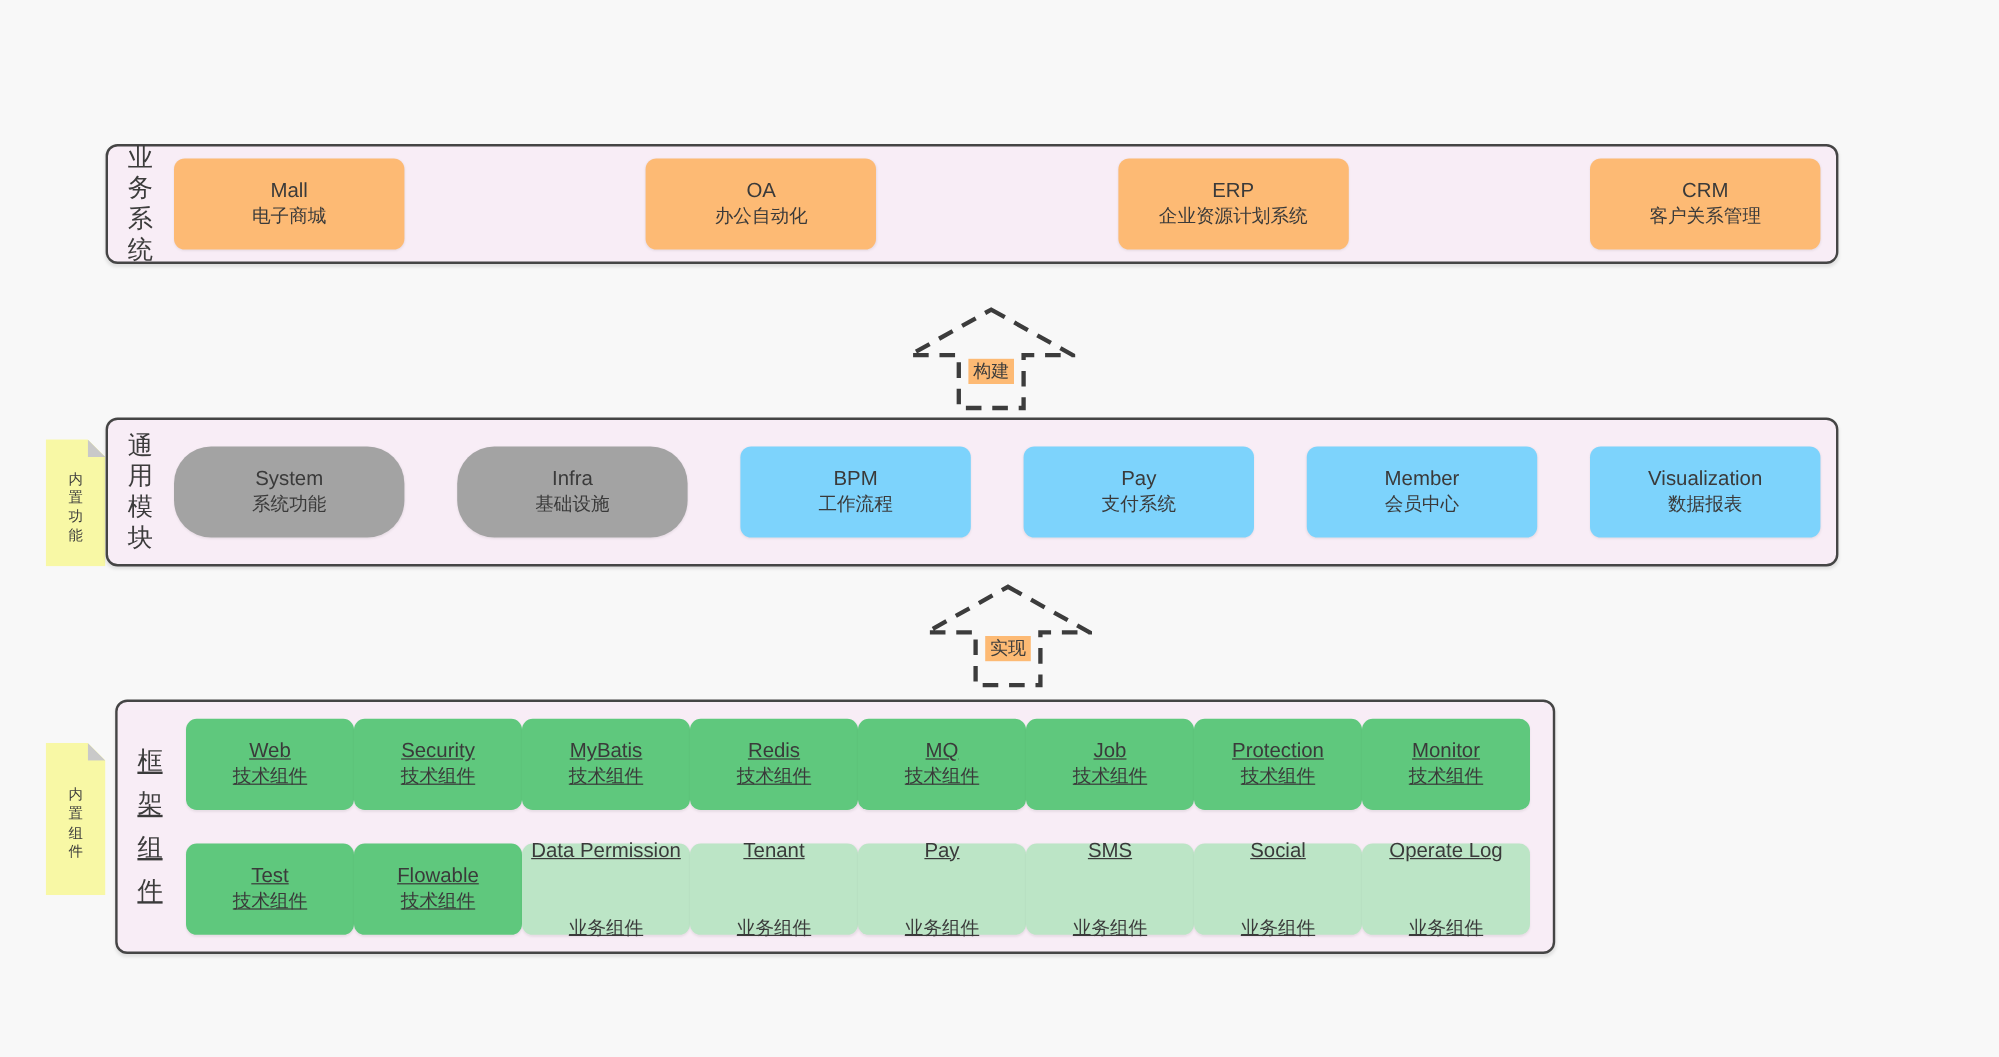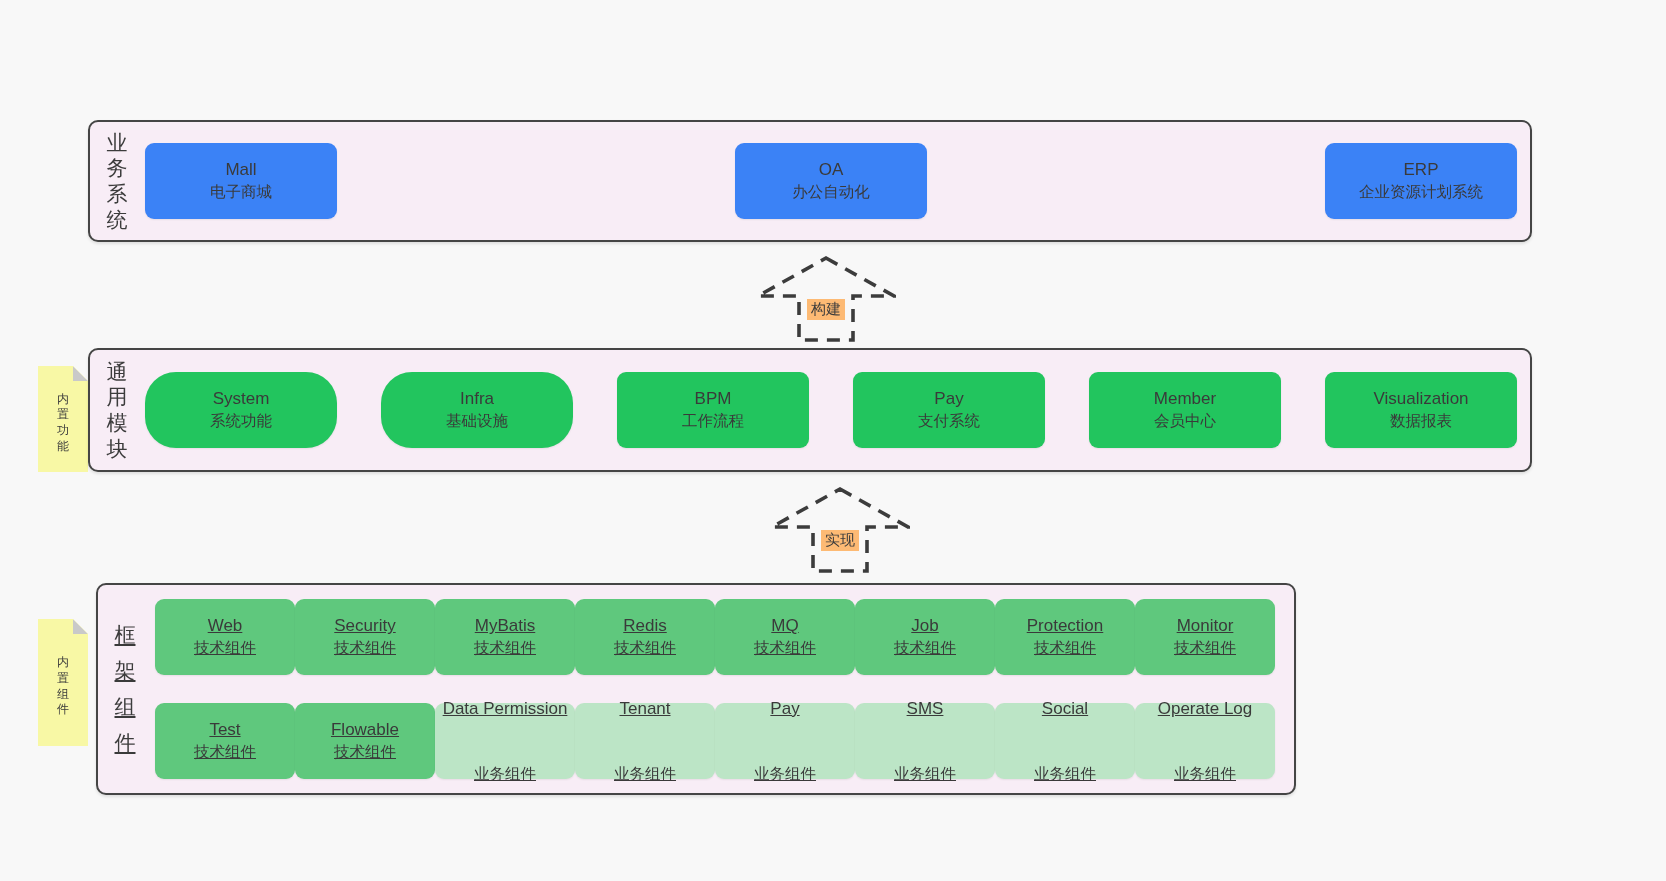--- a/index.html
+++ b/index.html
@@ -17,21 +17,21 @@
     position:absolute;
     background:#f8edf6;
     border:2px solid #454545;
     border-radius:10px;
     box-sizing:border-box;
     display:flex;
     align-items:center;
     z-index:2;
     box-shadow:0 2px 3px rgba(0,0,0,0.10);
   }
-  .layer-1{left:88px;top:120px;width:1444px;height:122px;}
+  .layer-1{left:88px;top:120px;width:1444px;height:100px;}
   .layer-2{left:88px;top:348px;width:1444px;height:124px;}
   .layer-3{left:96px;top:583px;width:1200px;height:212px;text-decoration:underline;}
 
   .layer-label{
     width:24px;
     margin-left:15px;
     font-size:21px;
     line-height:1.22;
     text-align:center;
     color:#3c3c3c;
@@ -68,23 +68,23 @@
     align-items:center;
     text-align:center;
     box-sizing:border-box;
     padding:2px 6px;
     box-shadow:0 1px 2px rgba(0,0,0,0.07);
   }
   .layer-3 .box{width:140px;}
   .box-title{font-size:17px;line-height:1.3;color:#3a3a3a;}
   .box-subtitle{font-size:15.5px;line-height:1.35;color:#3a3a3a;}
 
-  .box.blue{background:#3b82f6;}
-  .box.red{background:#22c55e;border-radius:31px;}
-  .box.pink{background:#22c55e;justify-content:center;}
+  .box.blue{background:#fdba74;}
+  .box.red{background:#a3a3a3;border-radius:31px;}
+  .box.pink{background:#7dd3fc;justify-content:center;}
   .box.green{background:#5fc87d;}
   .box.light_green{background:#bce5c6;gap:44px;}
 
   
   .note{
     position:absolute;
     width:50px;
     background:#f8f8a5;
     z-index:1;
     clip-path:polygon(0 0,calc(100% - 15px) 0,100% 15px,100% 100%,0 100%);
@@ -144,20 +144,24 @@
           <div class="box-subtitle">电子商城</div>
         </div>
         <div class="box blue">
           <div class="box-title">OA</div>
           <div class="box-subtitle">办公自动化</div>
         </div>
         <div class="box blue">
           <div class="box-title">ERP</div>
           <div class="box-subtitle">企业资源计划系统</div>
         </div>
+        <div class="box blue">
+          <div class="box-title">CRM</div>
+          <div class="box-subtitle">客户关系管理</div>
+        </div>
       </div>
   </section>
 
   <div class="arrow arrow-1">
     <svg viewBox="0 0 140 88">
       <polygon points="70,3 138,41 97,41 97,85 43,85 43,41 2,41" fill="none" stroke="#3c3c3c" stroke-width="3.6" stroke-dasharray="13 9"></polygon>
     </svg>
     <span class="arrow-label">构建</span>
   </div>
 

